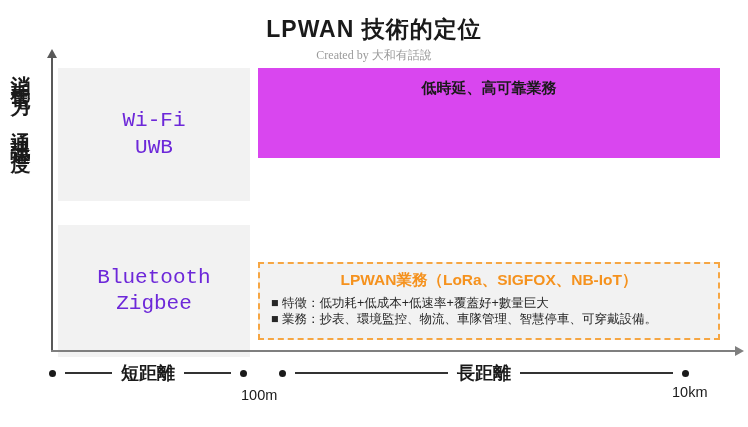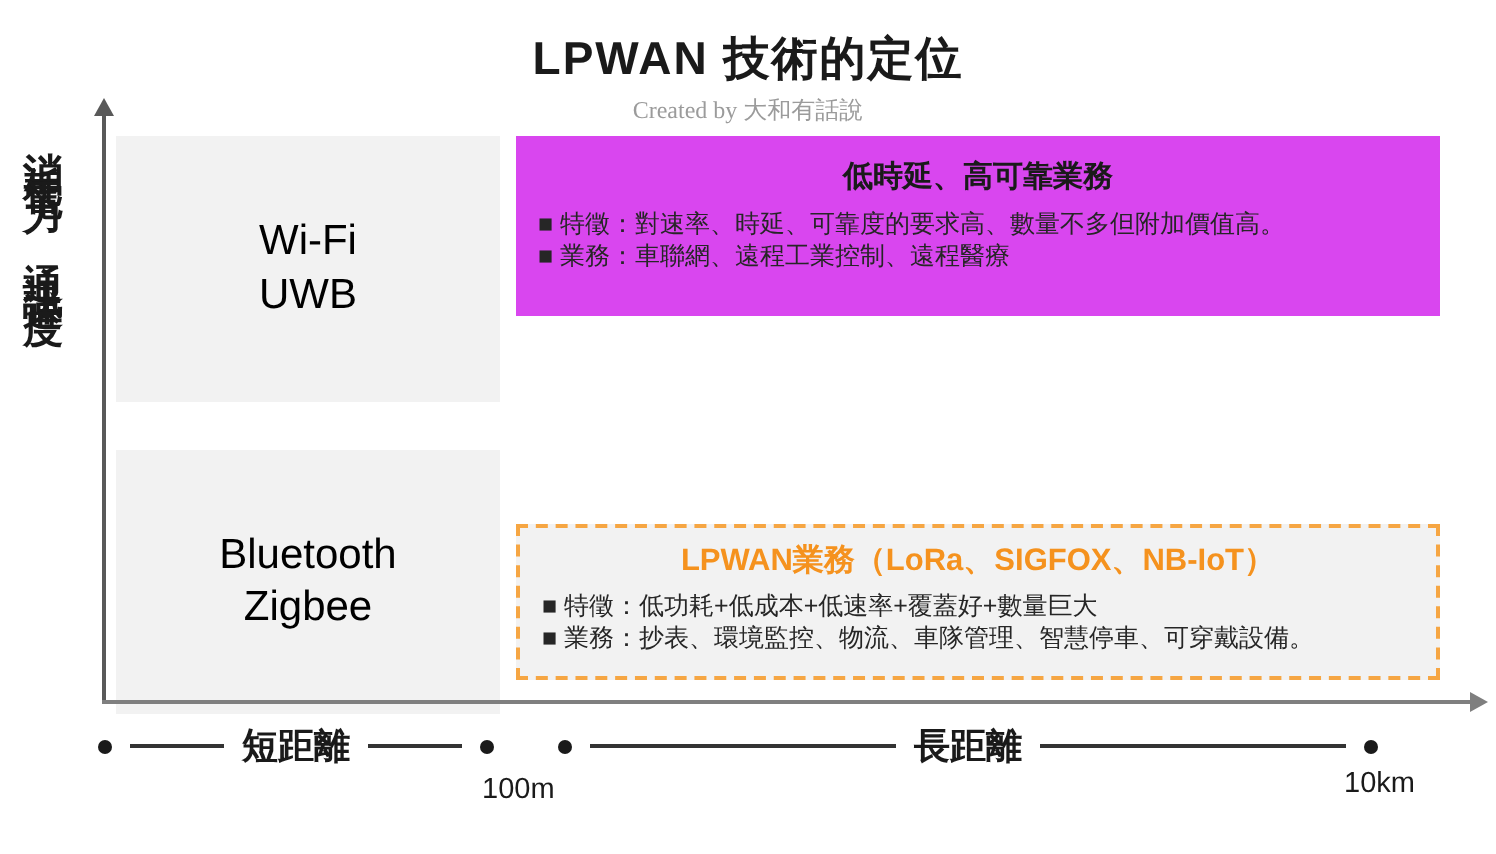--- a/index.html
+++ b/index.html
@@ -30,21 +30,21 @@
     border-top:5px solid transparent;border-bottom:5px solid transparent;border-left:9px solid #7f7f7f;}
   .y-axis-label{
     position:absolute;left:8px;top:60px;height:285px;
     writing-mode:vertical-rl;text-orientation:upright;
     font-size:20px;font-weight:bold;letter-spacing:7px;color:#1a1a1a;
   }
   
   .left-box{
     position:absolute;left:58px;width:192px;background:#f2f2f2;
     display:flex;flex-direction:column;align-items:center;justify-content:center;
-    font-size:21px;line-height:1.25;color:#000000;text-align:center;
+    font-size:21px;line-height:1.25;color:#6d28d9;text-align:center;font-family:Liberation Mono, monospace;
   }
   .box-wifi{top:68px;height:133px;}
   .box-bt{top:225px;height:132px;}
   
   .right-box{
     position:absolute;left:258px;width:462px;background:#d946ef;
     box-sizing:border-box;
   }
   .right-box .rb-title{
     text-align:center;font-size:15px;font-weight:bold;color:#1a1a1a;
@@ -92,24 +92,20 @@
     <div>Wi-Fi</div>
     <div>UWB</div>
   </div>
   <div class="left-box box-bt">
     <div>Bluetooth</div>
     <div>Zigbee</div>
   </div>
 
   <div class="right-box box-r1">
     <div class="rb-title">低時延、高可靠業務</div>
-    <div class="rb-bullets">
-      <div class="rb-bullet">■ 特徵：對速率、時延、可靠度的要求高、數量不多但附加價值高。</div>
-      <div class="rb-bullet">■ 業務：車聯網、遠程工業控制、遠程醫療</div>
-    </div>
   </div>
 
 
   <div class="right-box box-r3">
     <div class="rb-title">LPWAN業務（LoRa、SIGFOX、NB-IoT）</div>
     <div class="rb-bullets">
       <div class="rb-bullet">■ 特徵：低功耗+低成本+低速率+覆蓋好+數量巨大</div>
       <div class="rb-bullet">■ 業務：抄表、環境監控、物流、車隊管理、智慧停車、可穿戴設備。</div>
     </div>
   </div>

